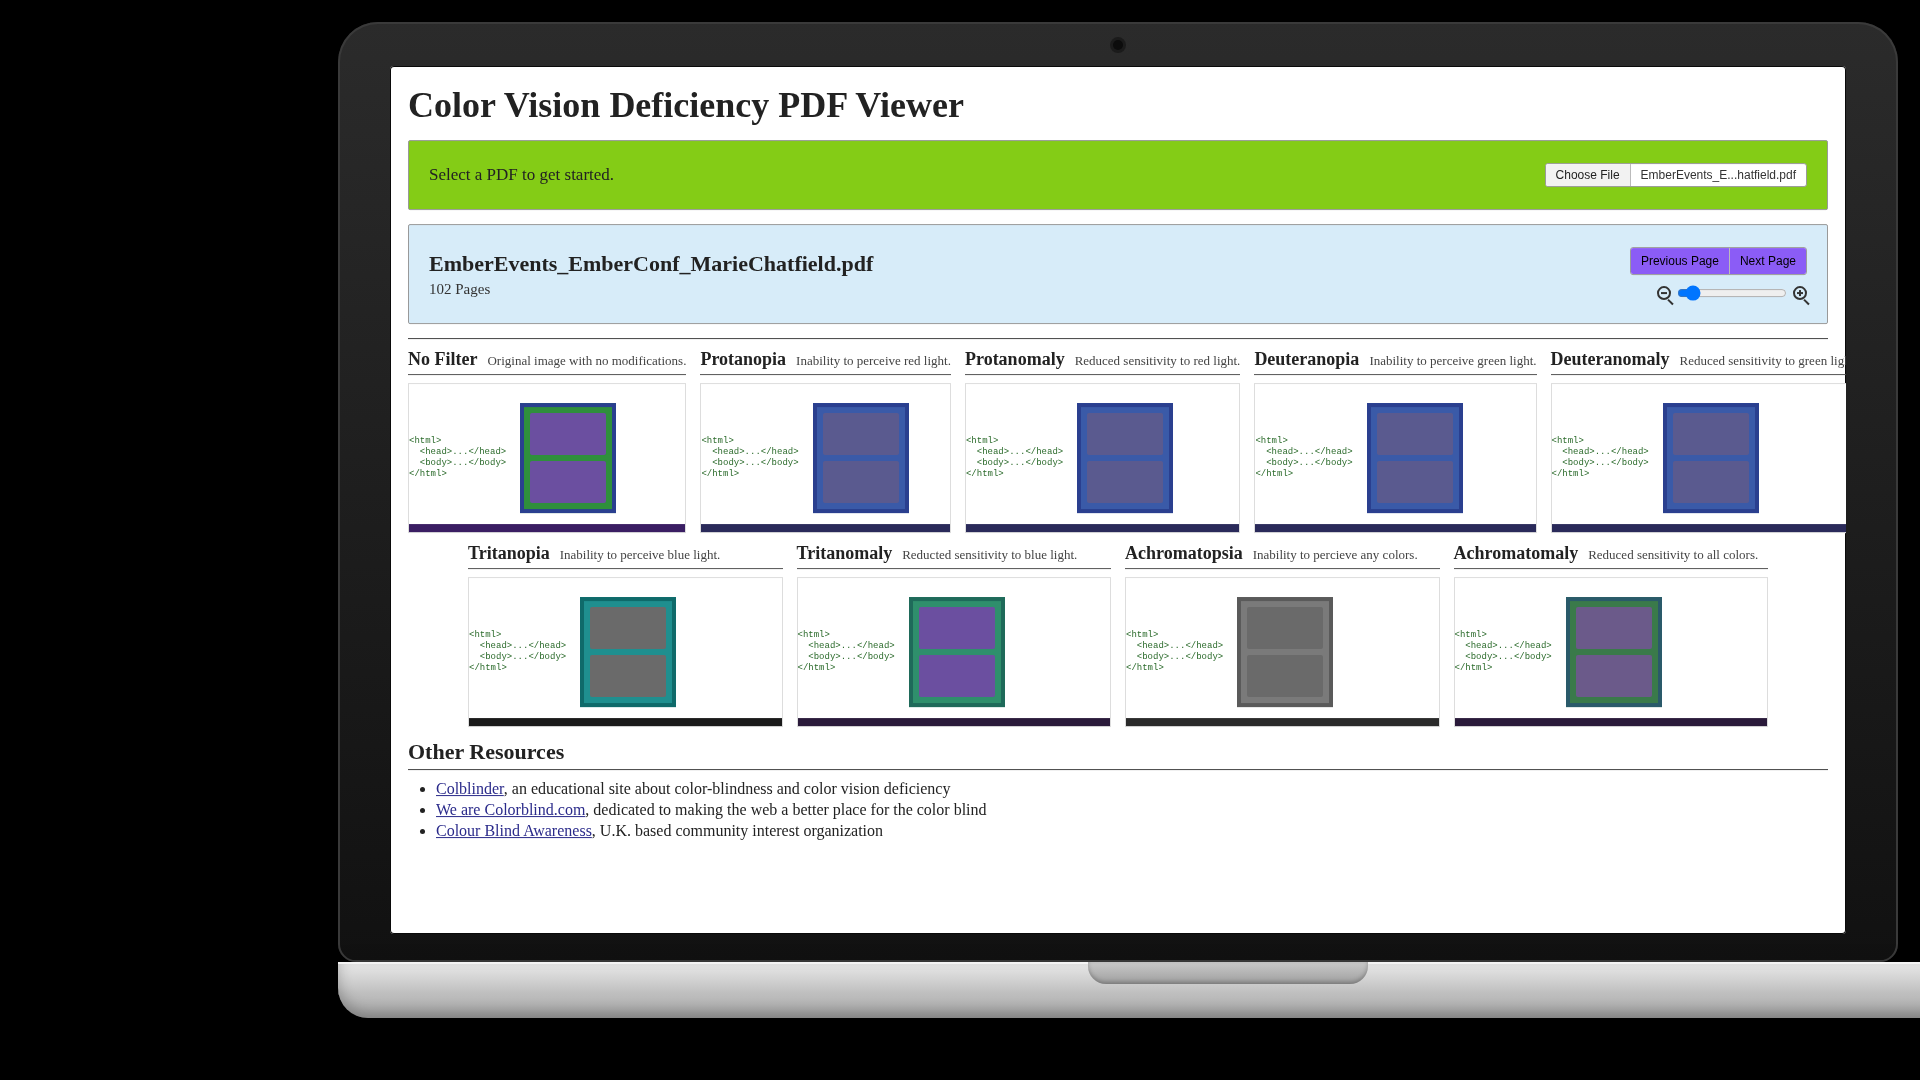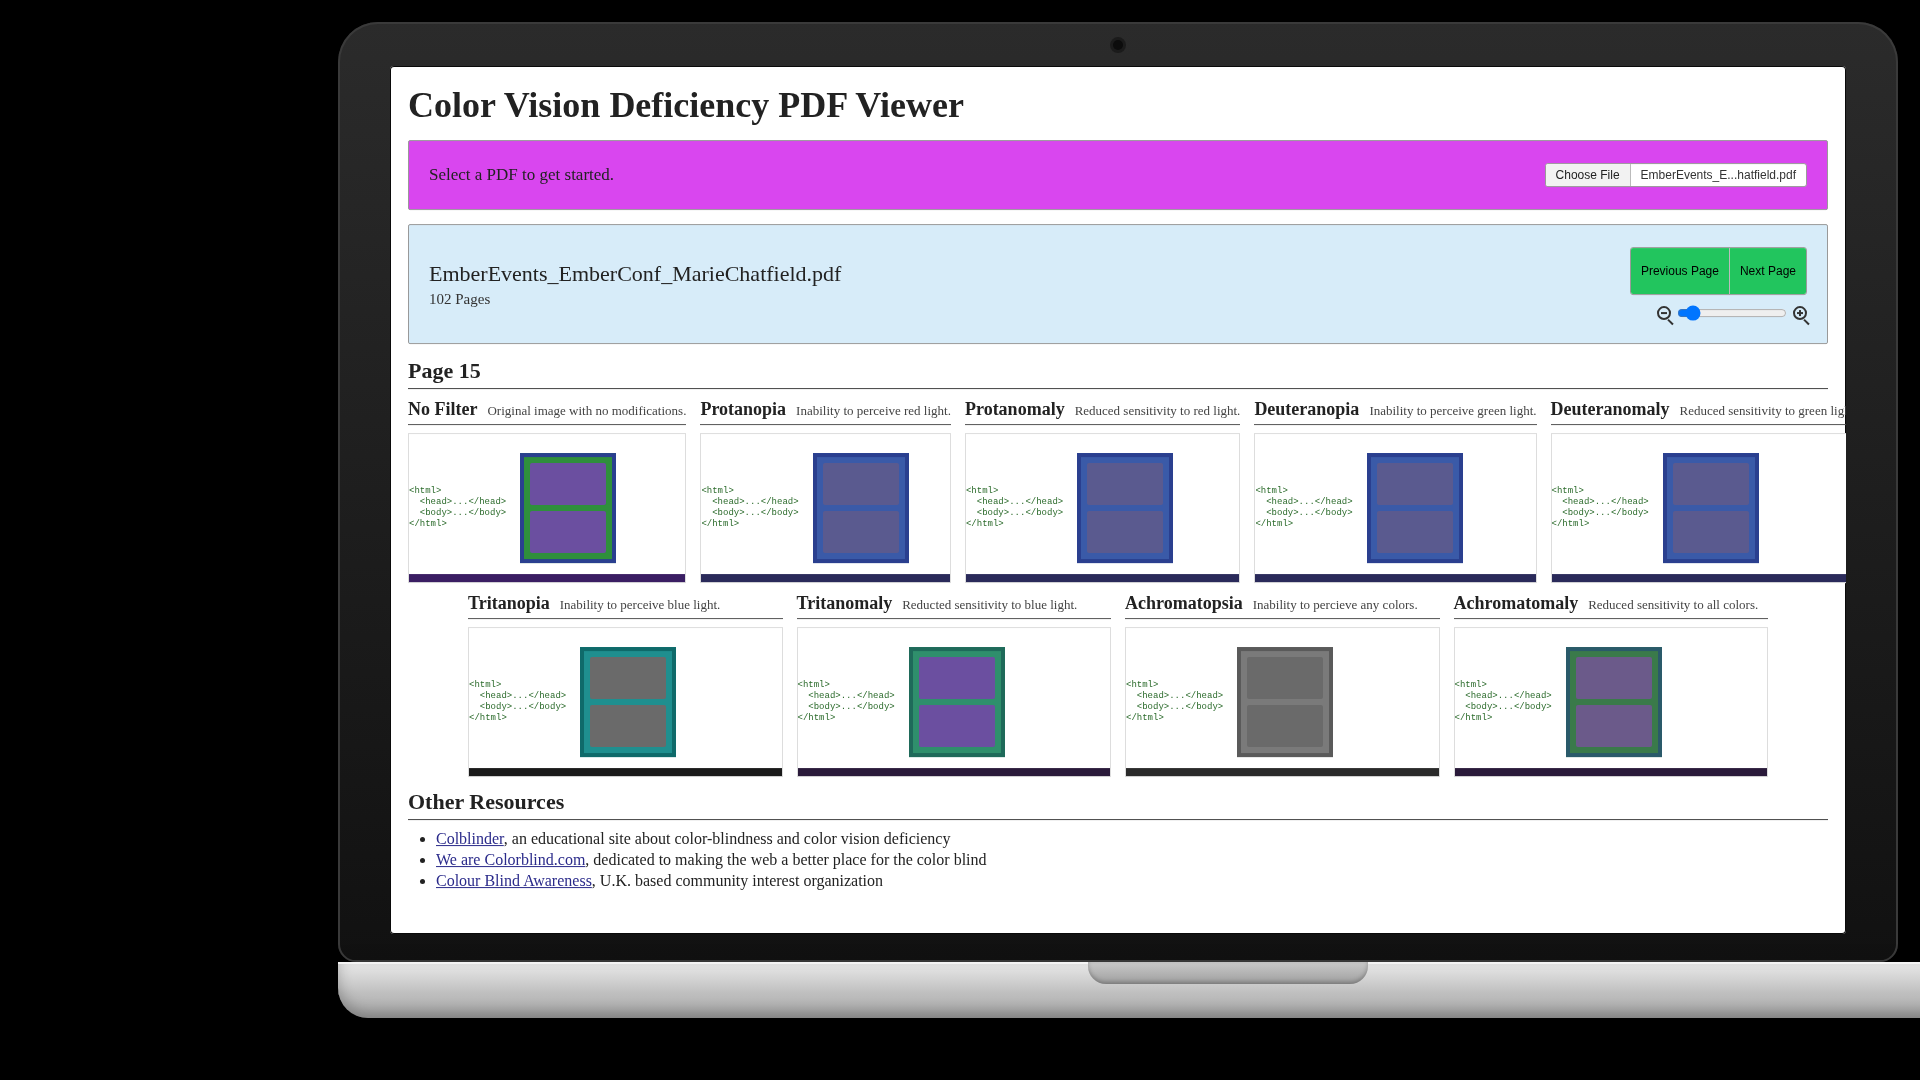--- a/index.html
+++ b/index.html
@@ -41,33 +41,33 @@
   }
 
   
   .page { padding: 14px 18px 10px 18px; color: #222; font-size: 17px; }
   h1.title { font-weight: 600; font-size: 36px; margin: 4px 0 14px 0; }
 
   .panel {
     border: 1px solid #999; border-radius: 2px; padding: 22px 20px; margin-bottom: 14px;
     display: flex; align-items: center; justify-content: space-between;
   }
-  .panel.green { background: #d946ef; }
+  .panel.green { background: #84cc16; }
   .panel.blue  { background: #d7ecf9; }
 
   .file-picker { display: inline-flex; align-items: flex-start; border: 1px solid #9a9a9a; background: #fff; border-radius: 3px; overflow: hidden; font-family: Arial, sans-serif; }
   .file-picker .btn { padding: 4px 10px; font-size: 12px; border-right: 1px solid #bbb; background: #f2f2f2; cursor: pointer; }
   .file-picker .name { padding: 4px 10px; font-size: 12px; color: #333; }
 
-  .doc-meta .filename { font-size: 22px; font-weight: 400; }
+  .doc-meta .filename { font-size: 22px; font-weight: 700; }
   .doc-meta .pages { font-size: 15px; color: #333; margin-top: 4px; }
 
   .controls { display: flex; flex-direction: column; align-items: flex-end; gap: 10px; font-family: Arial, sans-serif; }
   .btn-group { display: inline-flex; border: 1px solid #9a9a9a; border-radius: 3px; overflow: hidden; background: #fff; }
-  .btn-group button { background: #22c55e; border: none; padding: 16px 10px; font-size: 12px; cursor: pointer; }
+  .btn-group button { background: #8b5cf6; border: none; padding: 6px 10px; font-size: 12px; cursor: pointer; }
   .btn-group button + button { border-left: 1px solid #bbb; }
   .zoom { display: flex; align-items: center; gap: 6px; }
   .zoom .mag { width: 14px; height: 14px; border: 2px solid #333; border-radius: 50%; position: relative; }
   .zoom .mag::after { content: ""; position: absolute; right: -5px; bottom: -5px; width: 7px; height: 2px; background: #333; transform: rotate(45deg); }
   .zoom .mag.minus::before { content: ""; position: absolute; left: 2px; right: 2px; top: 50%; height: 2px; margin-top: -1px; background: #333; }
   .zoom .mag.plus::before { content: ""; position: absolute; left: 2px; right: 2px; top: 50%; height: 2px; margin-top: -1px; background: #333; }
   .zoom .mag.plus::after { box-shadow: 0 0 0 0; }
   .zoom .mag.plus .v { position: absolute; top: 2px; bottom: 2px; left: 50%; width: 2px; margin-left: -1px; background: #333; }
   .zoom input[type=range] { width: 110px; }
 
@@ -159,21 +159,20 @@
               <div class="zoom">
                 <span class="mag minus"></span>
                 <input type="range" min="0" max="100" value="8" style="">
                 <span class="mag plus">
                     <span class="v"></span>
                   </span>
               </div>
             </div>
           </div>
 
-          <div class="section-title">Page 15</div>
           <hr class="rule">
 
           <div class="grid" id="row1">
               <div class="cell">
                 <div class="hdr">
                   <span class="name">No Filter</span>
                   <span class="desc">Original image with no modifications.</span>
                 </div>
                 <div class="slide t-default">
                   <div class="code">&lt;html&gt;

